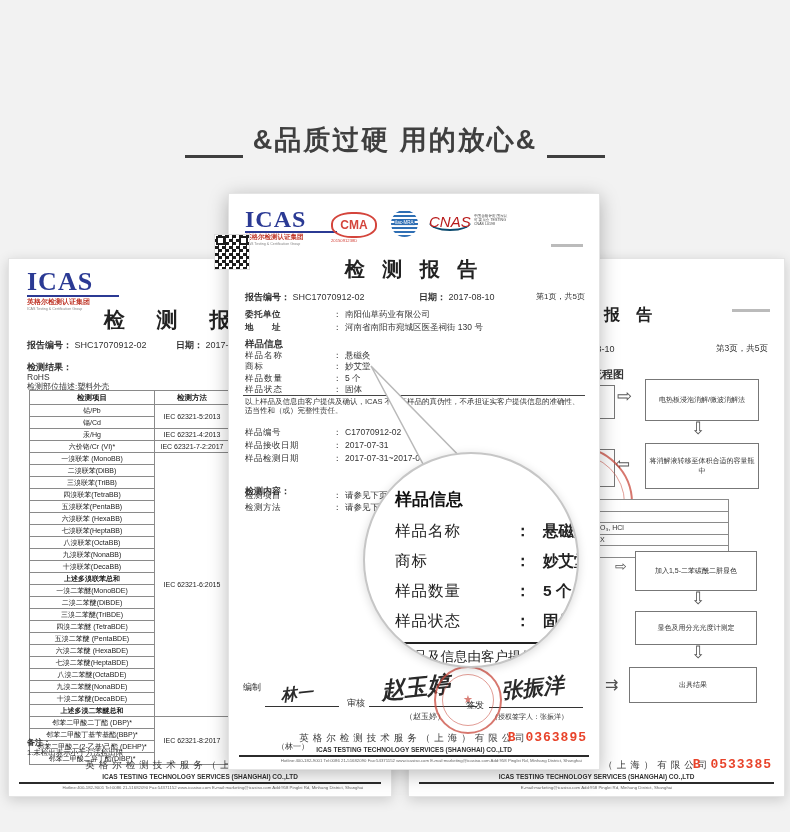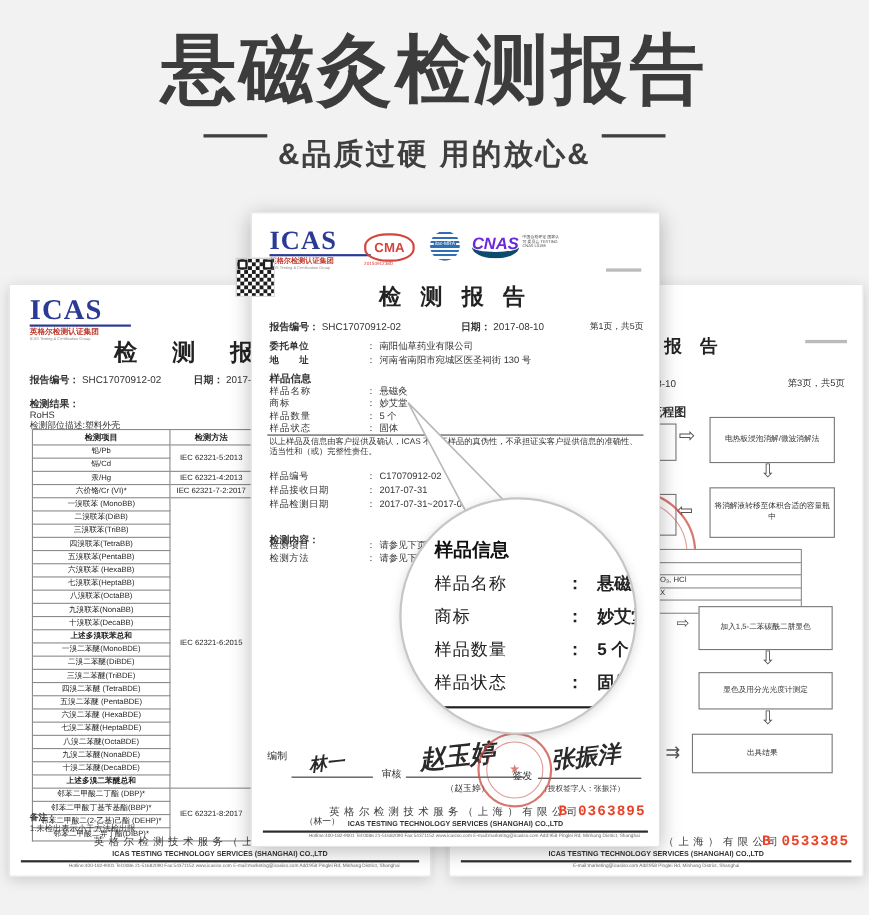--- a/index.html
+++ b/index.html
@@ -2,35 +2,35 @@
 <html><head>
 <meta charset="utf-8">
 <style>
   html,body{margin:0;padding:0}
   #canvas{position:relative;width:790px;height:832px;background:#f2f2f2;overflow:hidden;
           font-family:"Liberation Sans",sans-serif;color:#333}
   .abs{position:absolute}
   
   .page-title{position:absolute;left:0;top:18px;width:790px;text-align:center;
               font-size:68px;font-weight:800;color:#3c3c3c;letter-spacing:3px;white-space:nowrap}
-  .subtitle-row{position:absolute;left:0;top:122px;width:790px;display:flex;justify-content:center;align-items:flex-start;gap:10px}
+  .subtitle-row{position:absolute;left:0;top:122px;width:790px;display:flex;justify-content:center;align-items:flex-end;gap:10px}
   .subtitle{font-size:27px;font-weight:700;color:#3f3f3f;letter-spacing:2px}
   .dash{width:58px;height:3px;background:#3f3f3f}
   
   .doc{position:absolute;background:#fff;border:1px solid #e4e4e4;box-shadow:0 3px 12px rgba(0,0,0,.16)}
   .doc-top{z-index:10;box-shadow:0 4px 18px rgba(0,0,0,.28)}
   
   .icas-word{font-family:"Liberation Serif",serif;font-weight:700;color:#2b3a94;border-bottom:2px solid #2b3a94;line-height:1;letter-spacing:1px}
   .icas-cn{color:#c0392b;font-weight:700;white-space:nowrap}
   .icas-en{color:#888;font-size:6px;transform:scale(.6);transform-origin:left top;white-space:nowrap}
   .cma{border:2px solid #d4453c;border-radius:45%;color:#d4453c;font-weight:700;display:flex;align-items:center;justify-content:center}
   .cma-num{color:#d4453c;font-size:6px;transform:scale(.7);transform-origin:left top;white-space:nowrap}
   .ilac{border-radius:50%;background:repeating-linear-gradient(0deg,#2f6fb4 0 2px,#fff 2px 4px);position:relative;overflow:hidden}
   .ilac span{position:absolute;left:0;right:0;top:9px;background:#2f6fb4;color:#fff;font-size:6px;transform:scale(.75);text-align:center;line-height:7px}
-  .cnas-word{font-style:italic;font-weight:700;color:#6d28d9;border-bottom:6px solid #0c4a6e;border-radius:0 0 60% 60%;line-height:1}
+  .cnas-word{font-style:italic;font-weight:400;color:#b91c1c;border-bottom:2px solid #0c4a6e;border-radius:0 0 60% 60%;line-height:1}
   .cnas-cap{color:#444;font-size:6px;transform:scale(.6);transform-origin:left top;width:60px;line-height:7px}
   .qr{background:repeating-conic-gradient(#1c1c1c 0% 25%,#fff 0% 50%);background-size:7px 7px;outline:1px solid #ddd;position:relative}
   .qr::before,.qr::after{content:"";position:absolute;width:9px;height:9px;background:#fff;border:2.5px solid #1c1c1c;box-sizing:border-box}
   .qr::before{left:1px;top:1px}.qr::after{right:1px;top:1px}
   .docheading{position:absolute;font-weight:700;color:#222;white-space:nowrap}
   .meta,.small{font-size:9px;color:#333;white-space:nowrap}
   .b{font-weight:700}
   
   table.rohs{border-collapse:collapse;table-layout:fixed;font-size:7px;color:#222}
   table.rohs td,table.rohs th{border:1px solid #8a8a8a;text-align:center;padding:0;height:11px;line-height:1.05;overflow:hidden;white-space:nowrap;font-weight:400}
@@ -70,21 +70,20 @@
   .farrow{position:absolute;color:#555;line-height:1}
   .midrow{height:10.5px;border:1px solid #8a8a8a;border-top:none;font-size:7px;line-height:10px;
           padding-left:162px;color:#333;white-space:nowrap;overflow:hidden}
   .midrow:first-child{border-top:1px solid #8a8a8a}
 </style>
 </head>
 <body>
 
 <div id="canvas">
 
-  <div class="page-title">悬磁灸检测报告</div>
   <div class="subtitle-row">
     <div class="dash"></div>
     <div class="subtitle">&amp;品质过硬 用的放心&amp;</div>
     <div class="dash"></div>
   </div>
 
   <div class="doc" style="left:8px;top:258px;width:382px;height:537px">
 
     <div class="abs" style="left:18px;top:10px">
       <div class="icas-word" style="font-size:26px">ICAS</div>
@@ -407,20 +406,21 @@
             <span class="col">：</span>
             <span class="val">5 个</span>
           </div>
           <div class="mfield">
             <span class="lbl">样品状态</span>
             <span class="col">：</span>
             <span class="val">固体</span>
           </div>
         </div>
       <div class="abs" style="left:4px;top:188px;width:230px;height:2px;background:#222"></div>
+      <div class="abs" style="left:8px;top:194px;font-size:13.5px;color:#222;white-space:nowrap">以上样品及信息由客户提供及确认</div>
       <div class="abs" style="left:16px;top:212px;font-size:13.5px;color:#222">整性责任。</div>
     </div>
 
     <div class="abs small" style="left:14px;top:487px;font-size:9px">编制</div>
     <div class="sigline" style="left:36px;top:511px;width:74px"></div>
     <div class="abs" style="left:52px;top:490px;font-size:16px"><span class="script">林一</span></div>
     <div class="abs" style="left:48px;top:547px;font-size:8px">（林一）</div>
 
     <div class="abs small" style="left:118px;top:503px;font-size:9px">审核</div>
     <div class="sigline" style="left:140px;top:511px;width:108px"></div>

